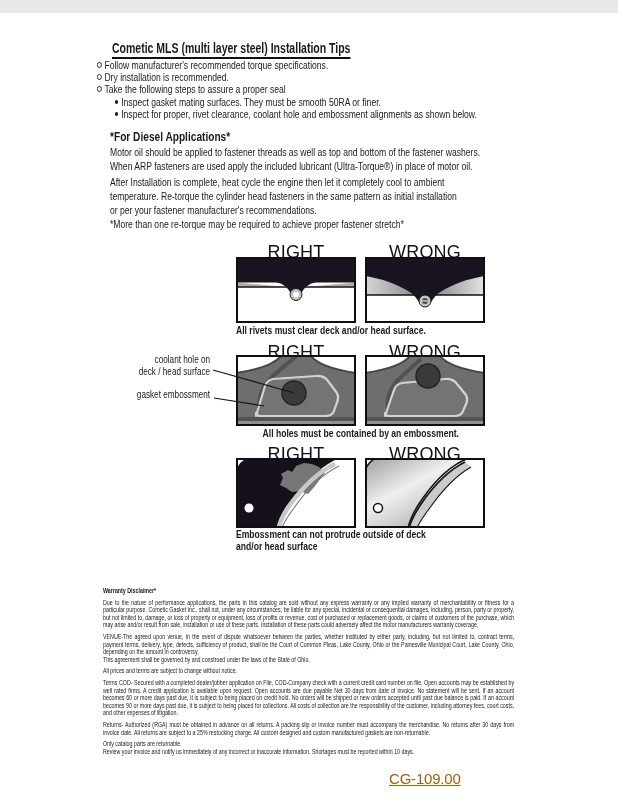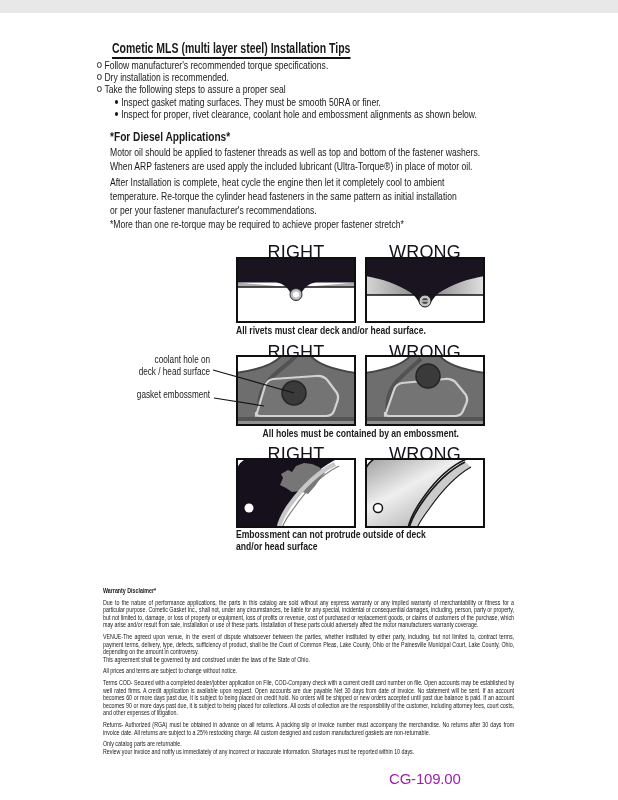--- a/index.html
+++ b/index.html
@@ -38,21 +38,21 @@
   .caption{font-size:11px;font-weight:bold;line-height:11.5px;width:330px;}
   .cap-center{text-align:center;width:320px;}
   .panel{display:block;}
 
   .anno{font-size:10.5px;line-height:11.5px;text-align:right;width:154px;}
 
   .legal{left:103px;top:574px;width:527px;font-size:6.8px;line-height:7.6px;text-align:justify;}
   .legal .lg-h{font-weight:bold;margin:0 0 4px 0;text-align:left;}
   .legal p{margin:0 0 4px 0;}
 
-  .footer-code{left:389px;top:757px;font-size:15px;letter-spacing:-0.2px;color:#a21caf;}
+  .footer-code{left:389px;top:757px;font-size:15px;letter-spacing:-0.2px;color:#a16207;text-decoration:underline;}
 </style>
 </head>
 <body>
 
 <div class="page">
 
   <div class="abs doc-title cond75 nw">Cometic MLS (multi layer steel) Installation Tips</div>
 
   <div class="abs tips cond">
     <div class="tip-line"><span class="mk-o"></span><span>Follow manufacturer's recommended torque specifications.</span></div>

